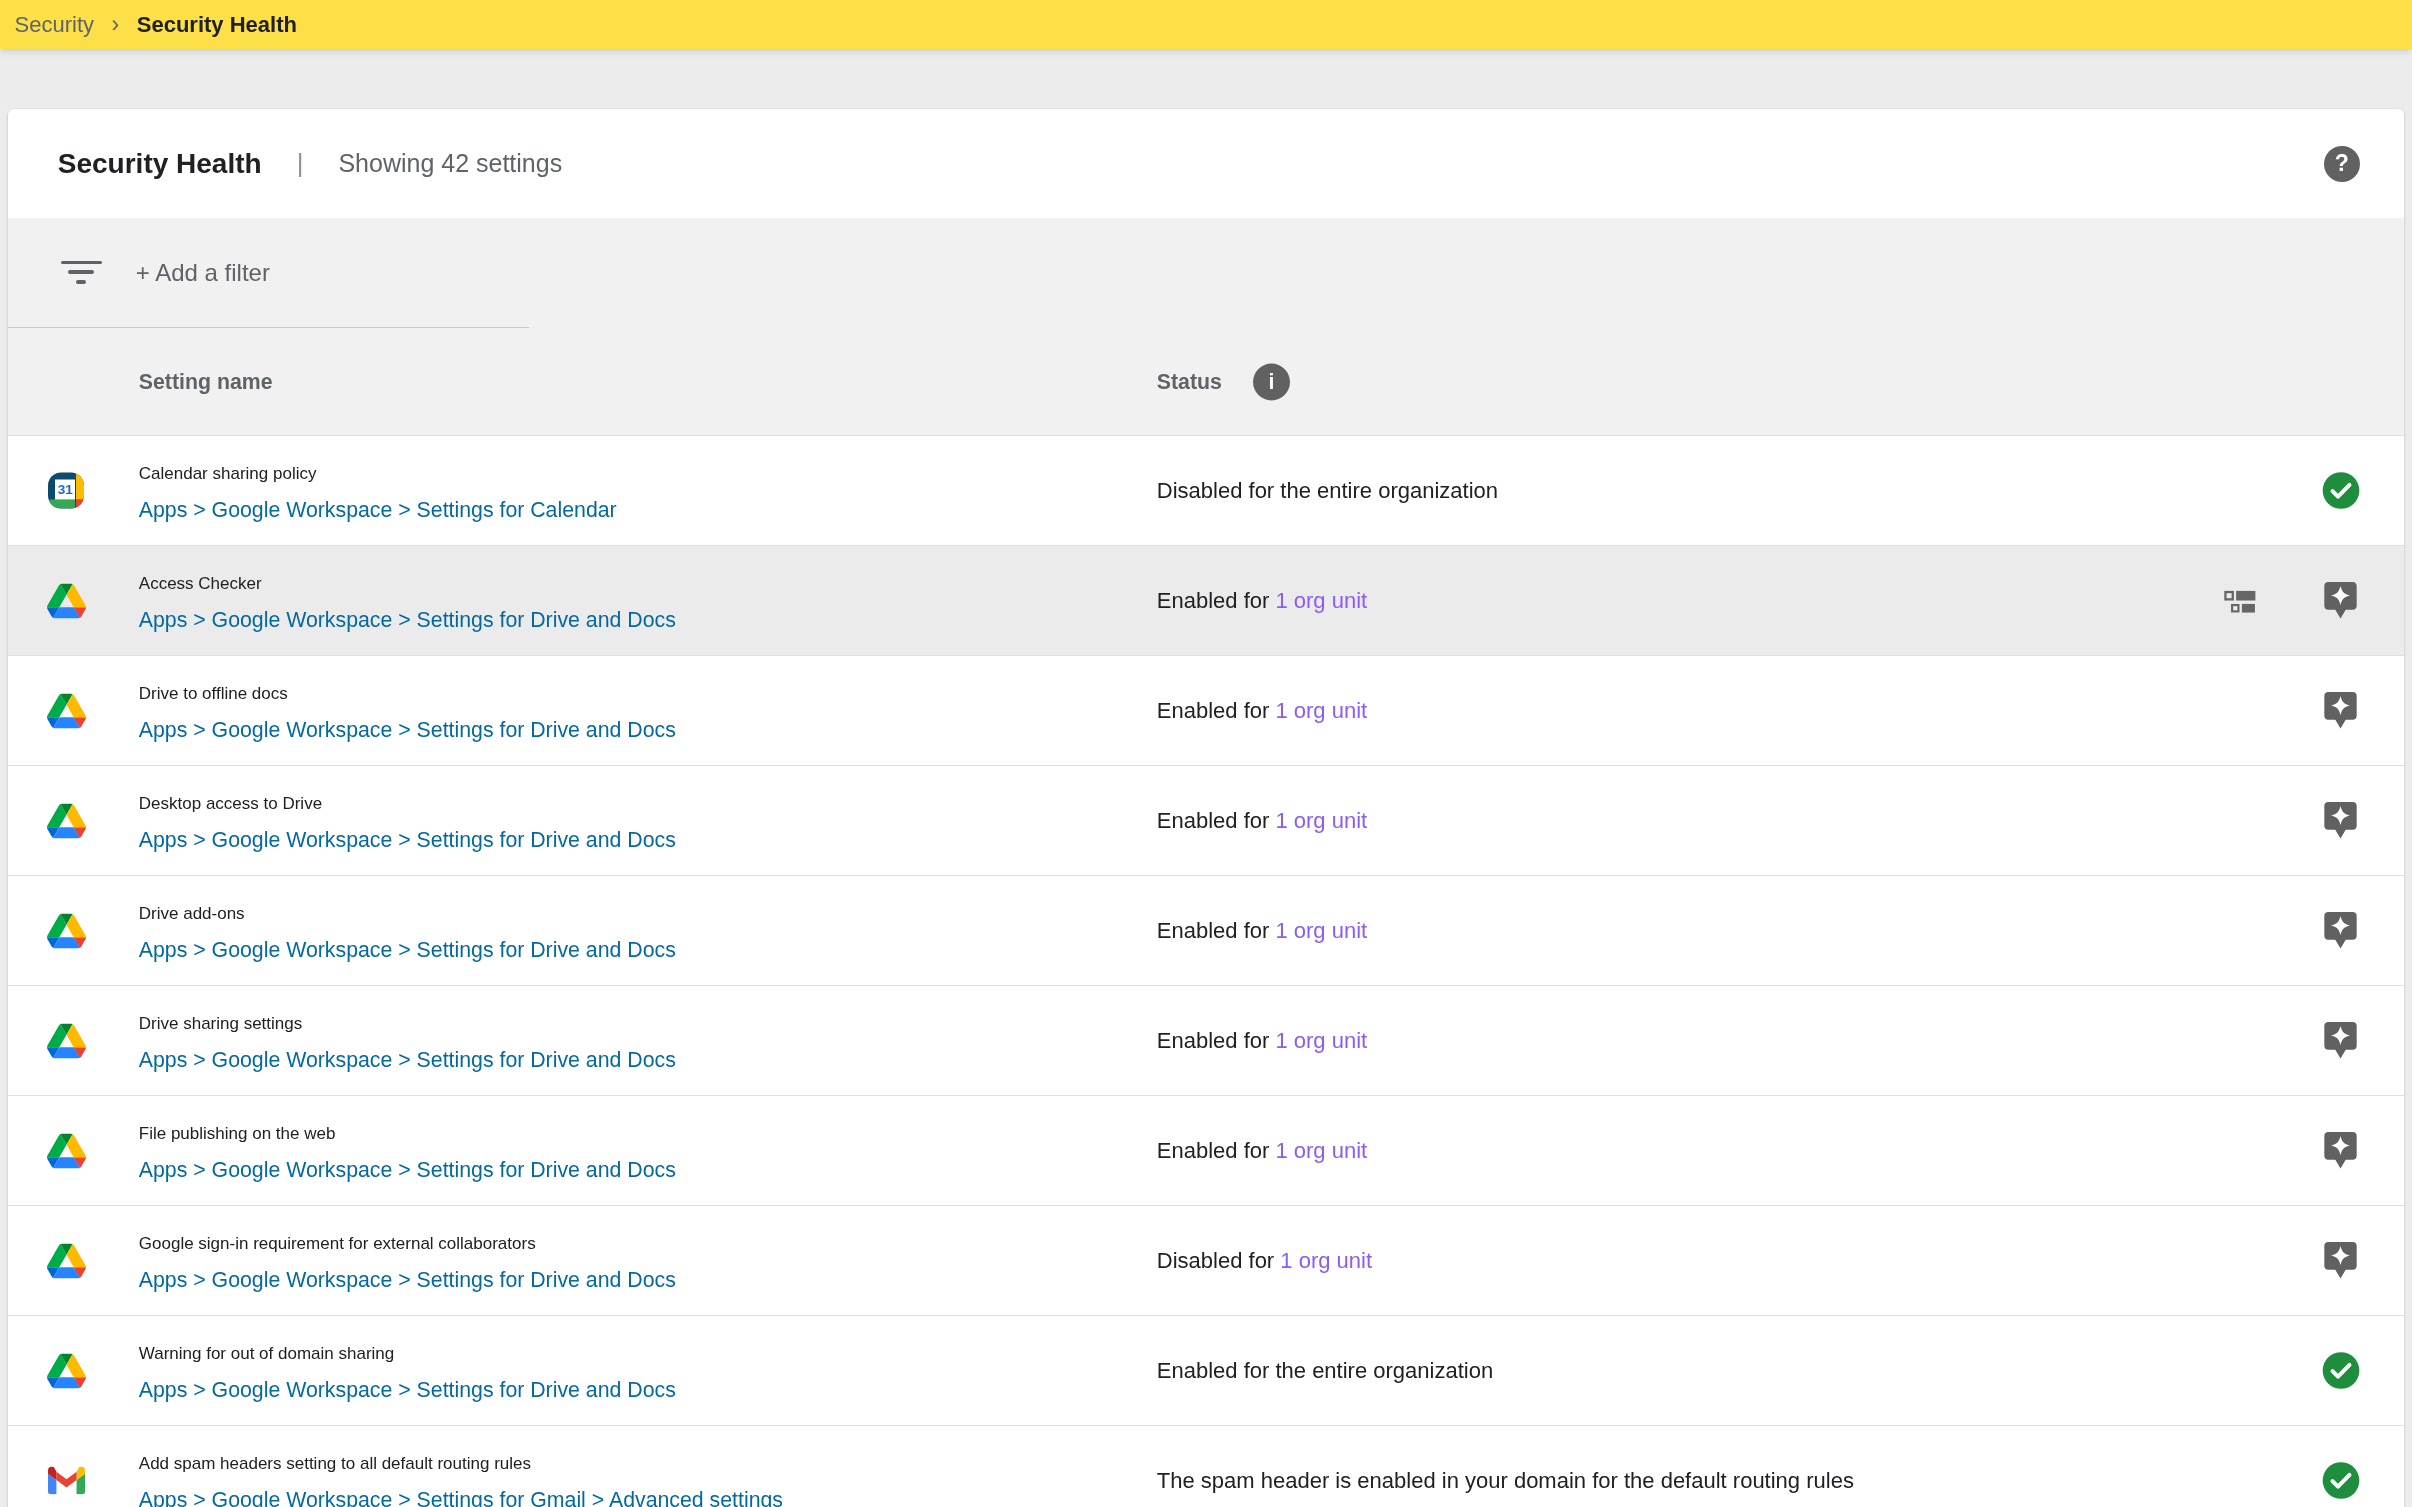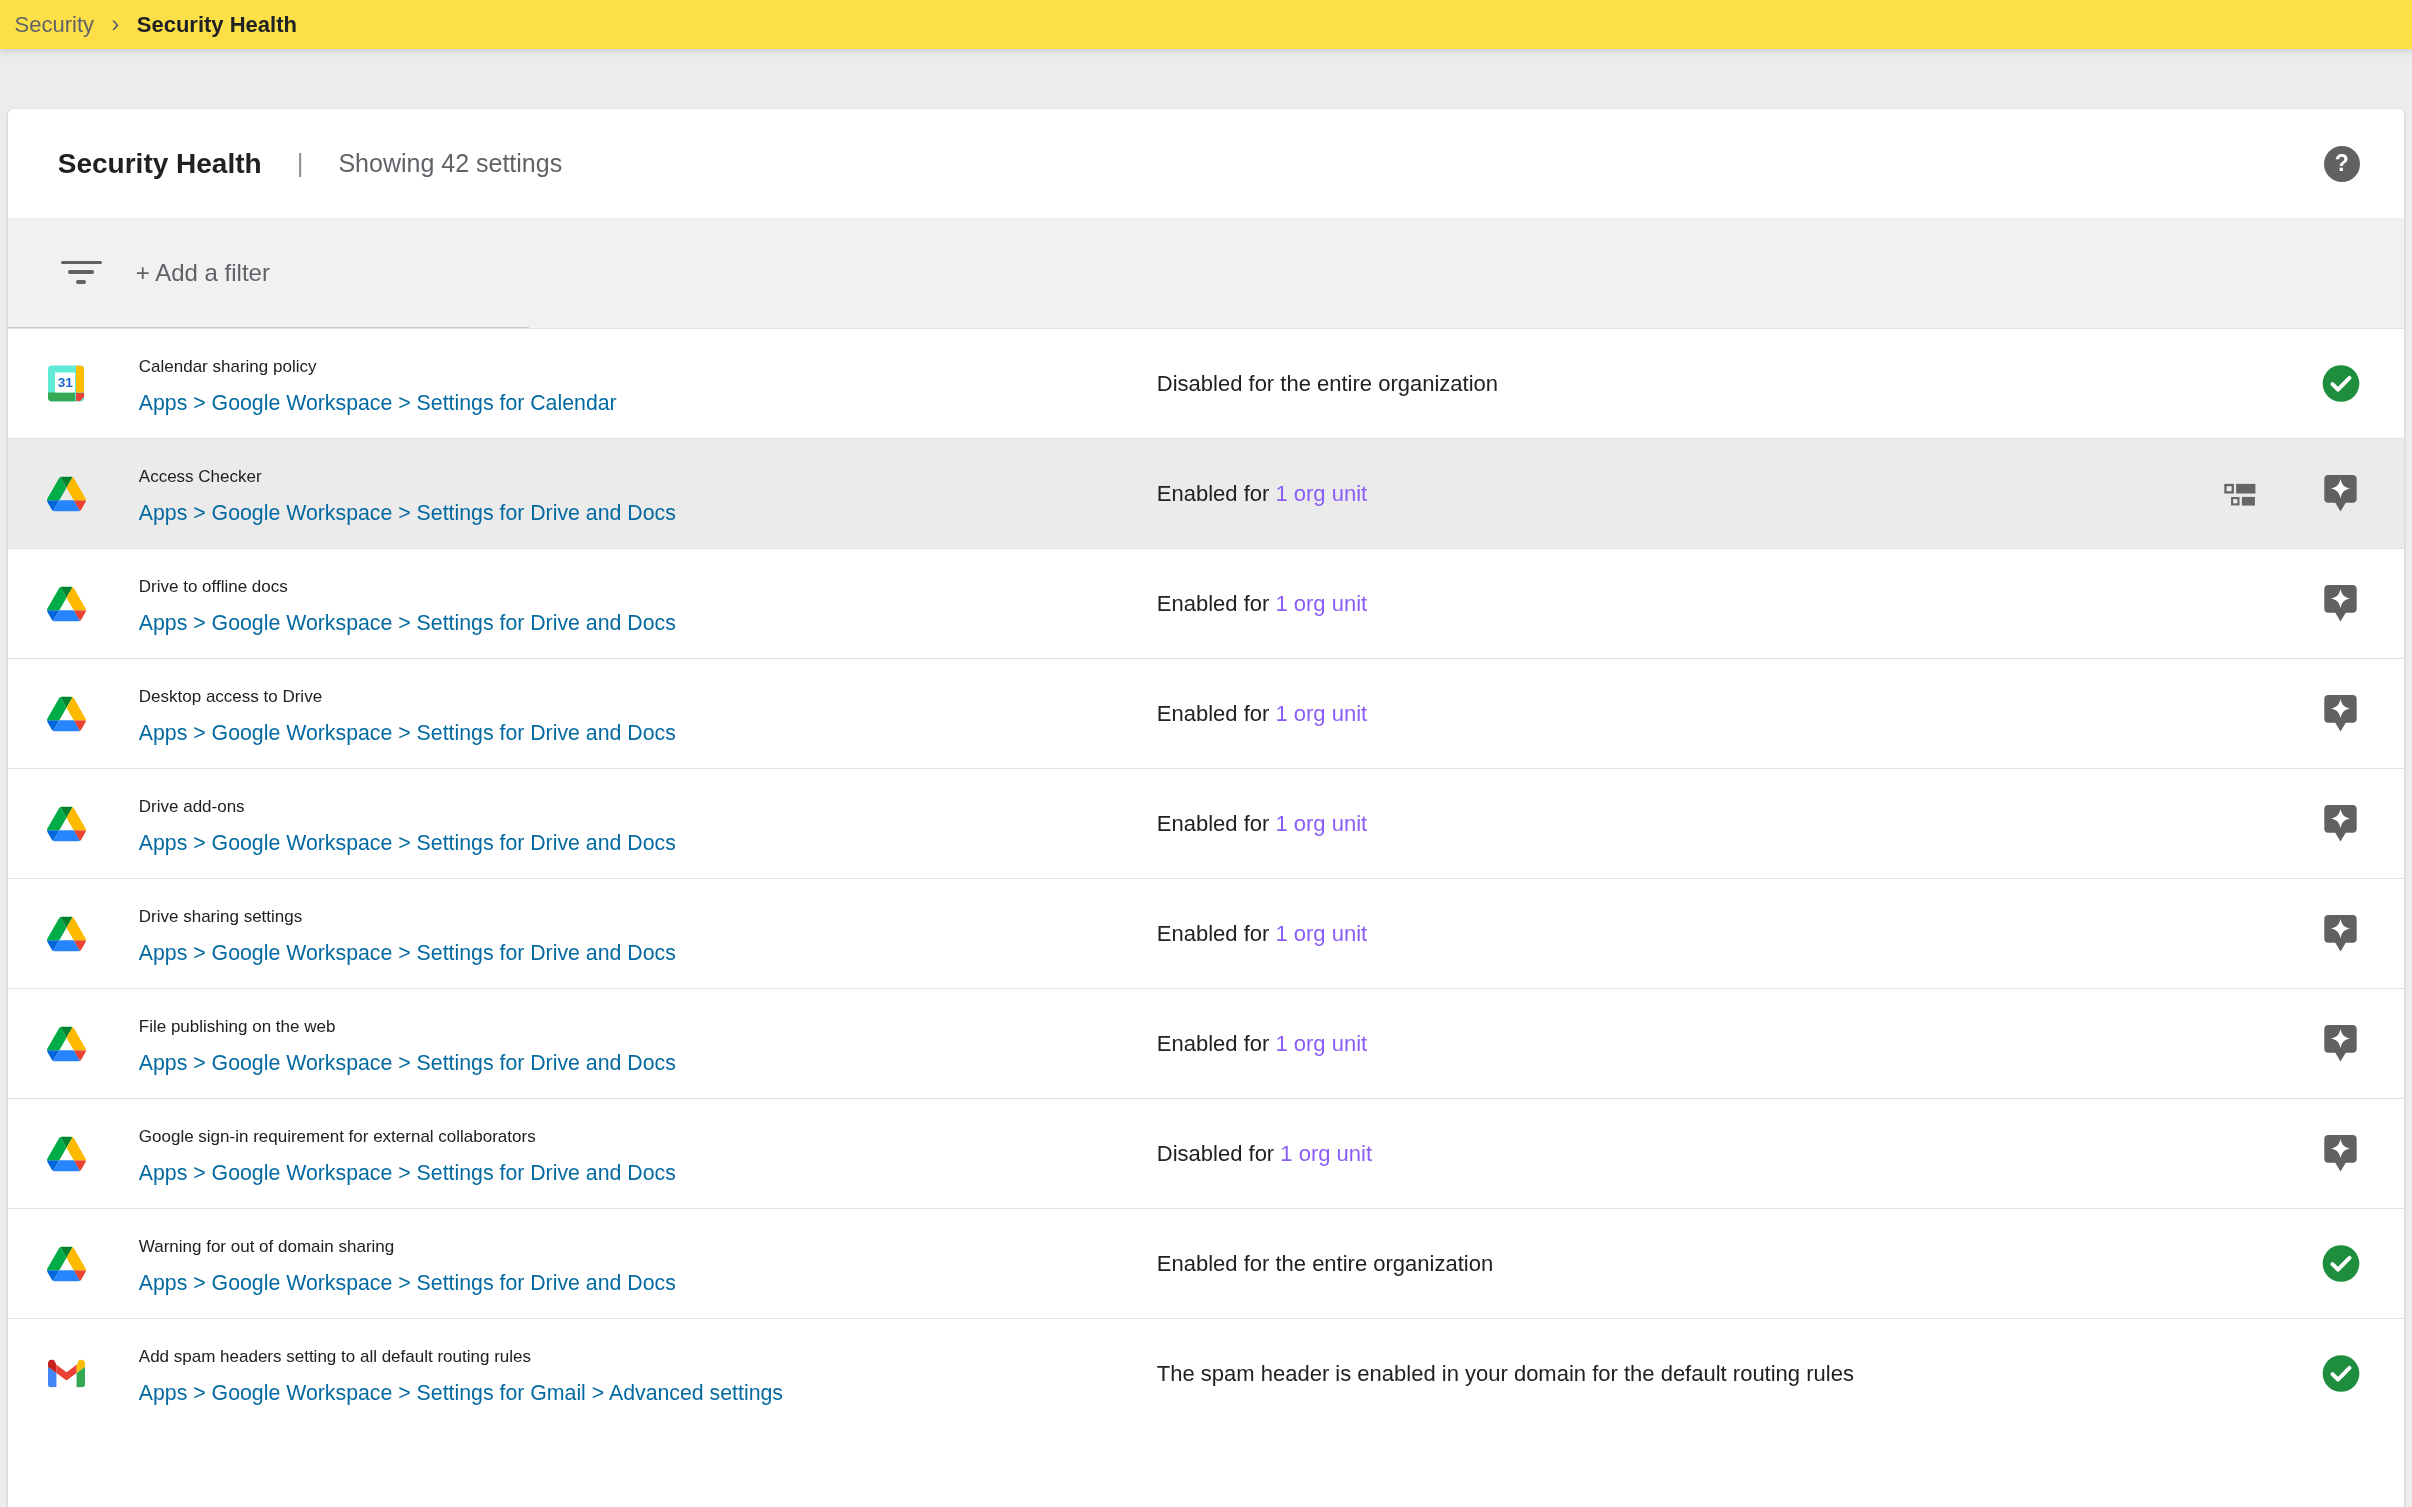--- a/index.html
+++ b/index.html
@@ -69,21 +69,21 @@
   .row-title { font-size:17px; color:#202124; line-height:29px; margin-bottom:10.7px; }
   .row-path  { font-size:21.3px; color:#0369a1; line-height:25px; }
   .status-cell { position:absolute; left:1149px; top:50%; transform:translateY(-50%); font-size:22px; color:#202124; }
   .status-link { color:#8b5cf6; text-decoration:none; cursor:pointer; }
   .org-icon { position:absolute; left:2215px; top:50%; transform:translateY(-50%); }
   .right-icon { position:absolute; left:2313px; top:50%; transform:translateY(-50%); width:40px; height:43px;
     display:flex; align-items:center; justify-content:center; }
   .right-icon.badge { cursor:pointer; }
 
   
-  .cal-icon { position:relative; width:36px; height:36px; border-radius:4px; overflow:hidden; background:#5eead4; }
+  .cal-icon { position:relative; width:36px; height:36px; border-radius:13px; overflow:hidden; background:#0c4a6e; }
   .cal-right  { position:absolute; right:0; top:0; width:8.7px; height:27px; background:#fbbc04; }
   .cal-bottom { position:absolute; left:0; bottom:0; width:27px; height:8.7px; background:#34a853; }
   .cal-corner { position:absolute; right:0; bottom:0; width:8.7px; height:8.7px; background:#ea4335;
     clip-path:polygon(0 0, 100% 0, 100% 45%, 45% 100%, 0 100%); }
   .cal-center { position:absolute; left:6.8px; top:6.8px; width:20.4px; height:20.4px; background:#fff;
     display:flex; align-items:center; justify-content:center; }
   .cal-num { color:#1967d2; font-size:13.6px; font-weight:bold; }
 </style>
 </head>
 <body>
@@ -106,20 +106,27 @@
   <div class="filter-row">
     <span class="filter-icon">
       <span class="b1"></span>
         <span class="b2"></span>
         <span class="b3"></span>
     </span>
     <span class="add-filter">+ Add a filter</span>
     <span class="filter-divider"></span>
   </div>
 
+  <div class="table-header">
+    <span class="setting-col">Setting name</span>
+    <span class="status-col">
+      <span class="status-col-label">Status</span>
+      <span class="info-btn">i</span>
+    </span>
+  </div>
 
   <div id="rows-container">
   <div class="row">
     <span class="app-icon">
       <span class="cal-icon">
         <span class="cal-right"></span>
             <span class="cal-bottom"></span>
             <span class="cal-corner"></span>
         <span class="cal-center">
               <span class="cal-num">31</span>

